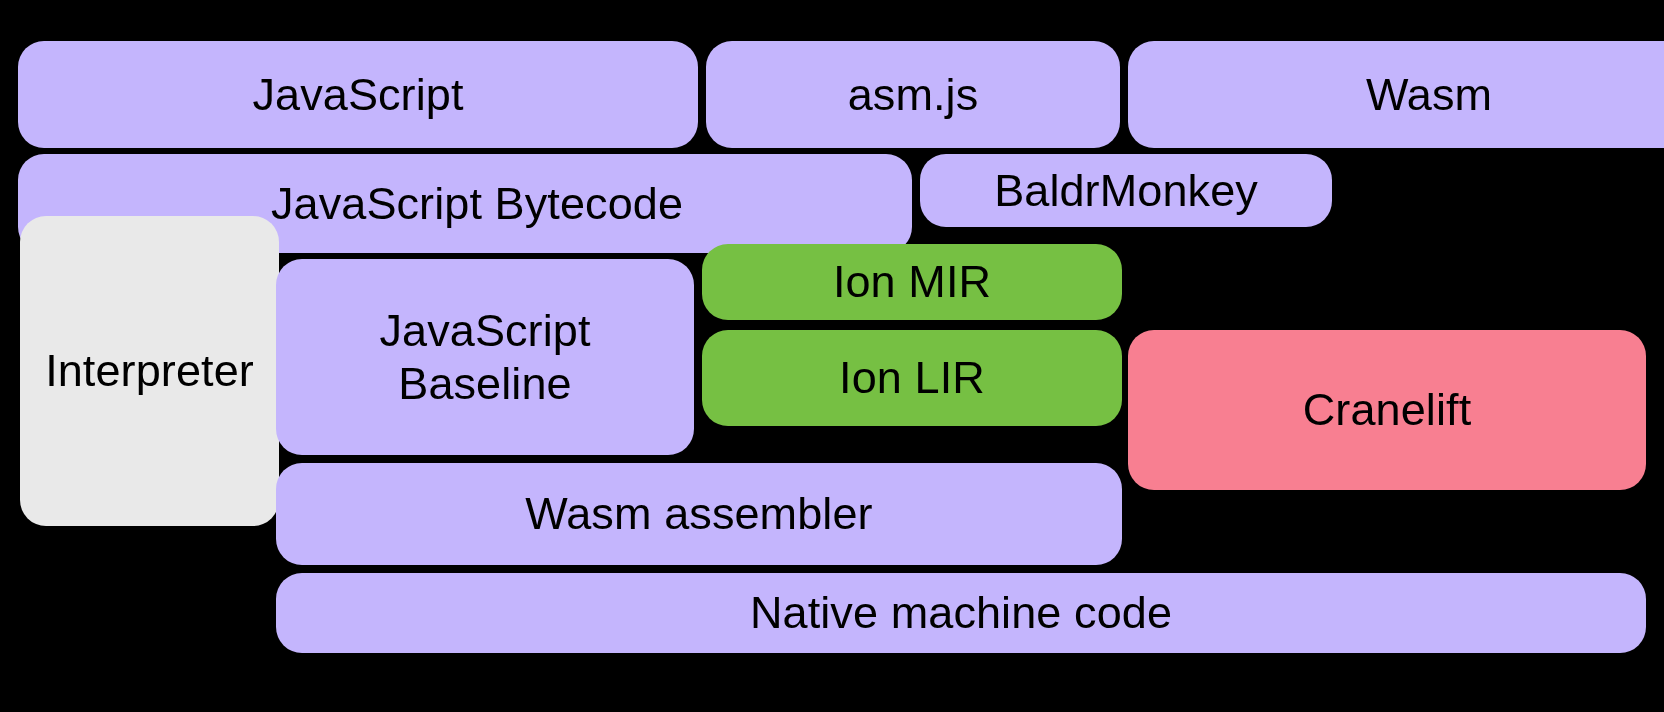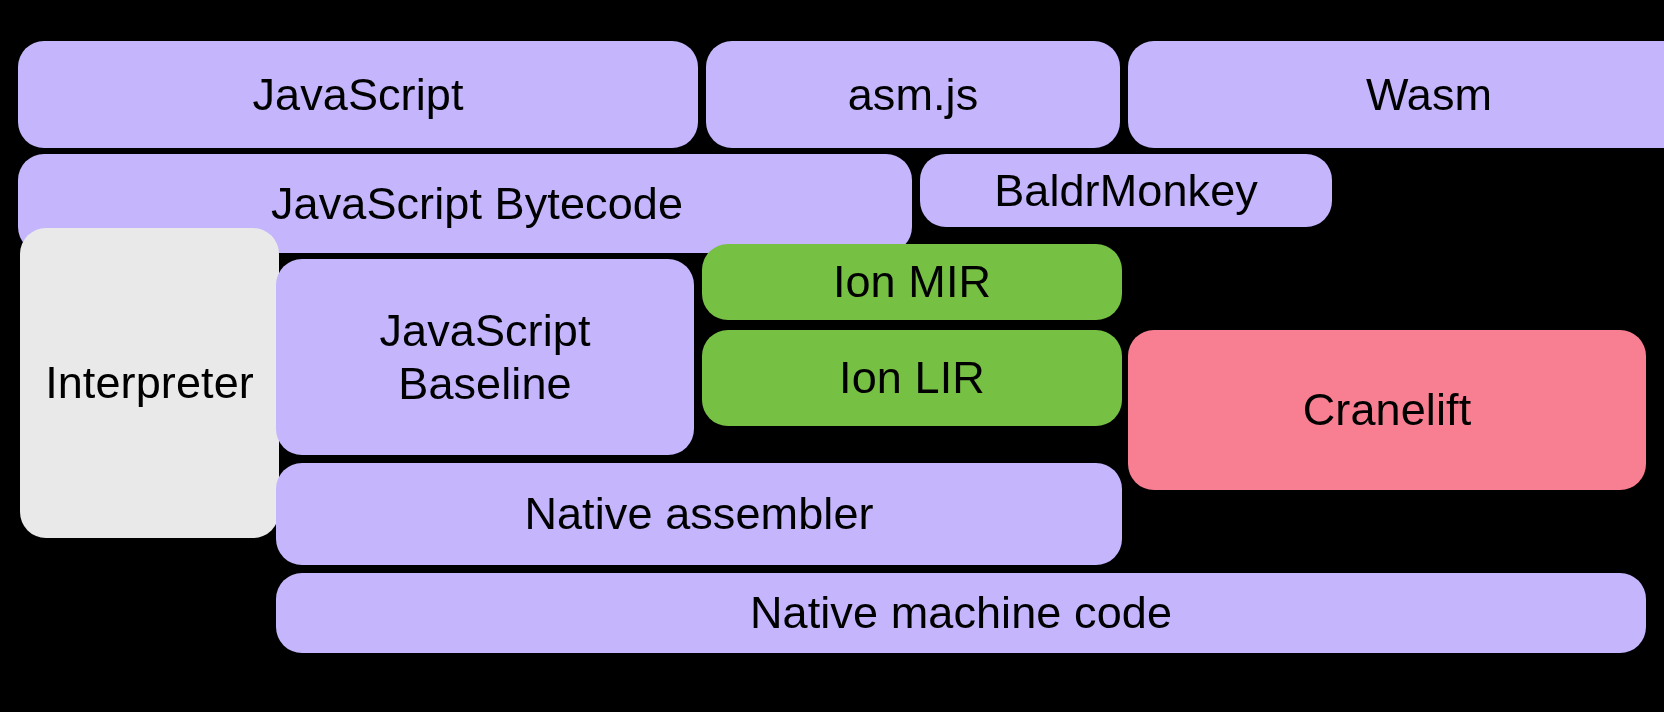--- a/index.html
+++ b/index.html
@@ -44,28 +44,28 @@
   <div class="node white" style="left:18px; top:10px; width:680px; height:107px;">JavaScript</div>
 
   <div class="node white" style="left:706px; top:10px; width:414px; height:107px;">asm.js</div>
 
   <div class="node white" style="left:1128px; top:10px; width:602px; height:107px;">Wasm</div>
 
   <div class="node white" style="left:18px; top:123px; width:894px; height:99px;padding-left:32px;">JavaScript Bytecode</div>
 
   <div class="node white" style="left:920px; top:123px; width:412px; height:73px;">BaldrMonkey</div>
 
-  <div class="node grey" style="left:20px; top:228px; width:259px; height:310px;">Interpreter</div>
+  <div class="node grey" style="left:20px; top:216px; width:259px; height:310px;">Interpreter</div>
 
   <div class="node white" style="left:276px; top:228px; width:418px; height:196px;">JavaScript
 Baseline</div>
 
   <div class="node green" style="left:702px; top:228px; width:420px; height:76px;margin-top:16px;">Ion MIR</div>
 
   <div class="node green" style="left:702px; top:330px; width:420px; height:96px;text-align:center;">Ion LIR</div>
 
   <div class="node pink" style="left:1128px; top:330px; width:518px; height:160px;">Cranelift</div>
 
-  <div class="node white" style="left:276px; top:432px; width:846px; height:102px;">Native assembler</div>
+  <div class="node white" style="left:276px; top:432px; width:846px; height:102px;">Wasm assembler</div>
 
   <div class="node white" style="left:276px; top:542px; width:1370px; height:80px;">Native machine code</div>
 
 </div>
 
 </body></html>

